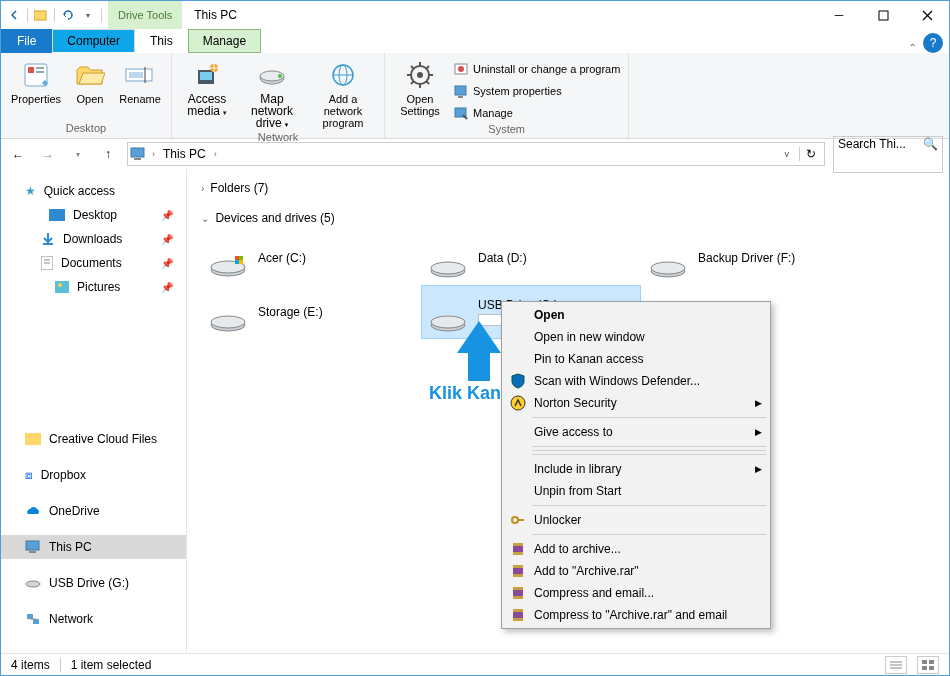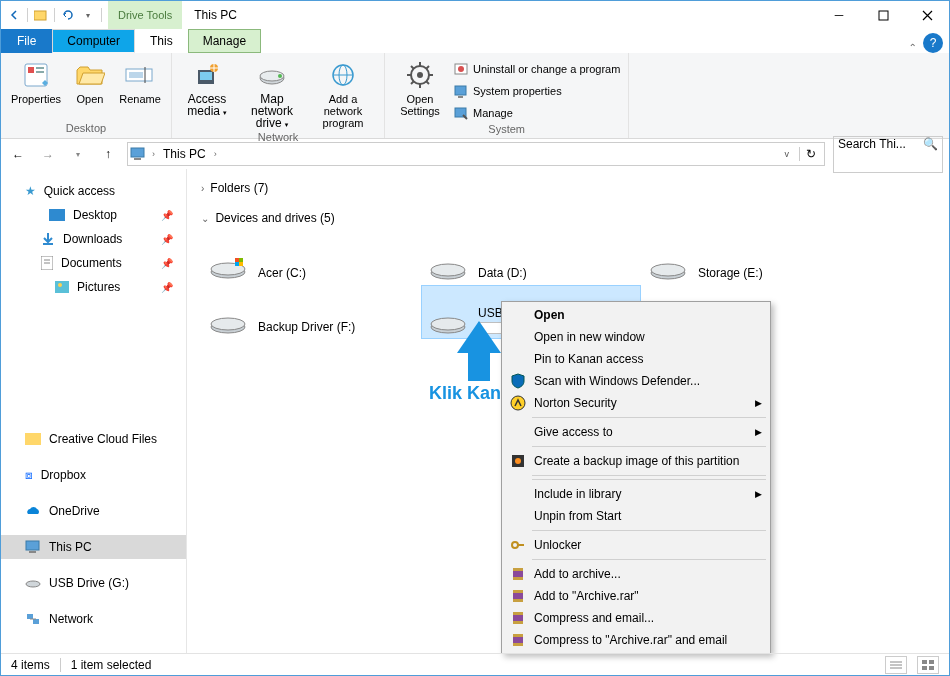--- a/index.html
+++ b/index.html
@@ -42,21 +42,21 @@
 .body{display:flex;height:calc(100% - 28px - 24px - 86px - 30px - 22px);}
 .side{width:186px;border-right:1px solid #e6e6e6;padding:10px 0;display:flex;flex-direction:column;}
 .sitem{display:flex;align-items:center;height:24px;padding-left:24px;gap:8px;}
 .sitem.sel{background:#d9d9d9;}
 .pin{margin-left:auto;margin-right:12px;color:#888;font-size:10px;}
 .sidegap{height:12px;}
 .main{flex:1;padding:12px 14px;position:relative;}
 .hdr{color:#1a5fab;font-size:12px;display:flex;align-items:center;gap:6px;margin-bottom:6px;}
 .hdr .tog{font-size:10px;color:#666;}
 .drives{display:flex;flex-wrap:wrap;gap:0;}
-.drive{width:220px;height:54px;display:flex;align-items:flex-end;gap:10px;padding:4px 6px;border:1px solid transparent;}
+.drive{width:220px;height:54px;display:flex;align-items:center;gap:10px;padding:4px 6px;border:1px solid transparent;}
 .drive.sel{background:#cce8ff;border-color:#99d1ff;}
 .drive .dic{width:40px;height:40px;display:flex;align-items:flex-end;justify-content:center;}
 .drive .dlbl{font-size:12px;}
 .drive .meter{width:120px;height:12px;border:1px solid #bfbfbf;margin-top:2px;background:#fff;}
 .annot{position:absolute;left:428px;top:320px;}
 .annot .arrow{width:0;height:0;border-left:22px solid transparent;border-right:22px solid transparent;border-bottom:32px solid #1893e1;margin-left:28px;}
 .annot .stem{width:22px;height:28px;background:#1893e1;margin-left:39px;}
 .annot .atxt{color:#1893e1;font-weight:bold;font-size:18px;margin-top:2px;}
 .ctx-menu{position:absolute;left:500px;top:300px;width:270px;background:#f2f2f2;border:1px solid #a0a0a0;box-shadow:3px 3px 6px rgba(0,0,0,0.25);padding:2px;}
 .ctx-menu .mi{height:22px;display:flex;align-items:center;padding-left:30px;position:relative;}
@@ -387,32 +387,32 @@
           </div>
       </div>
       <div class="drive">
         <div class="dic">
             <svg width="38" height="22">
               <ellipse cx="19" cy="15" rx="17" ry="6" fill="#c9d0d5" stroke="#888"></ellipse>
               <ellipse cx="19" cy="12" rx="17" ry="6" fill="#e6eaec" stroke="#888"></ellipse>
             </svg>
           </div>
         <div>
-            <div class="dlbl">Storage (E:)</div>
+            <div class="dlbl">Backup Driver (F:)</div>
           </div>
       </div>
       <div class="drive">
         <div class="dic">
             <svg width="38" height="22">
               <ellipse cx="19" cy="15" rx="17" ry="6" fill="#c9d0d5" stroke="#888"></ellipse>
               <ellipse cx="19" cy="12" rx="17" ry="6" fill="#e6eaec" stroke="#888"></ellipse>
             </svg>
           </div>
         <div>
-            <div class="dlbl">Backup Driver (F:)</div>
+            <div class="dlbl">Storage (E:)</div>
           </div>
       </div>
       <div class="drive sel">
         <div class="dic">
             <svg width="38" height="22">
               <ellipse cx="19" cy="15" rx="17" ry="6" fill="#c9d0d5" stroke="#888"></ellipse>
               <ellipse cx="19" cy="12" rx="17" ry="6" fill="#e6eaec" stroke="#888"></ellipse>
             </svg>
           </div>
         <div>
@@ -453,27 +453,20 @@
       </svg>
       <span>Norton Security</span>
       <span class="ar">▶</span>
     </div>
   <div class="msep"></div>
   <div class="mi">
       <span>Give access to</span>
       <span class="ar">▶</span>
     </div>
   <div class="msep"></div>
-  <div class="mi">
-      <svg class="mic" width="16" height="16">
-        <rect x="2" y="2" width="12" height="12" fill="#333"></rect>
-        <circle cx="8" cy="8" r="3" fill="#ff9020"></circle>
-      </svg>
-      <span>Create a backup image of this partition</span>
-    </div>
   <div class="msep"></div>
   <div class="msep"></div>
   <div class="mi">
       <span>Include in library</span>
       <span class="ar">▶</span>
     </div>
   <div class="mi">
       <span>Unpin from Start</span>
     </div>
   <div class="msep"></div>

